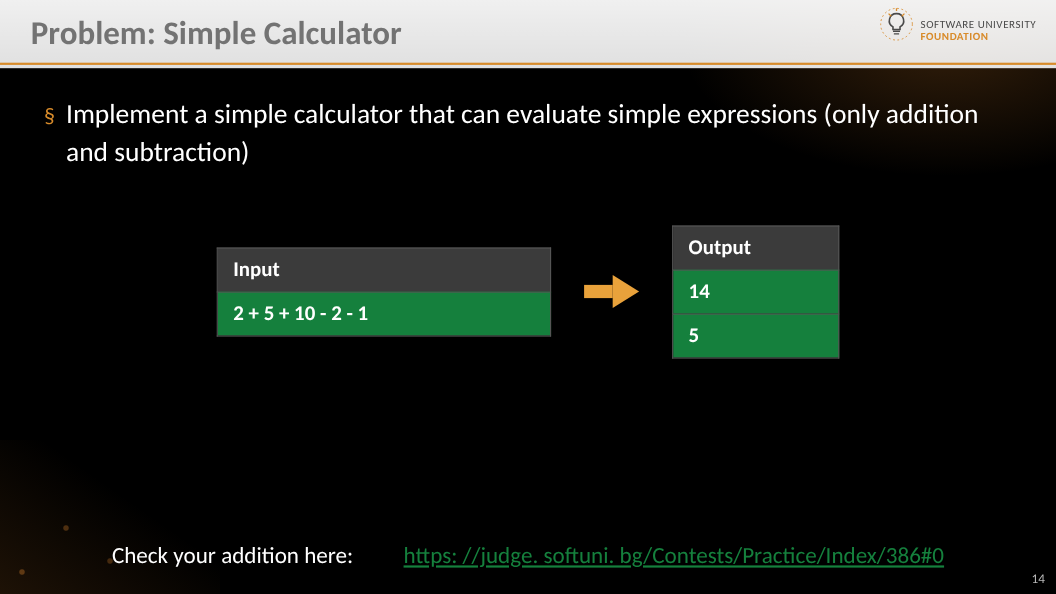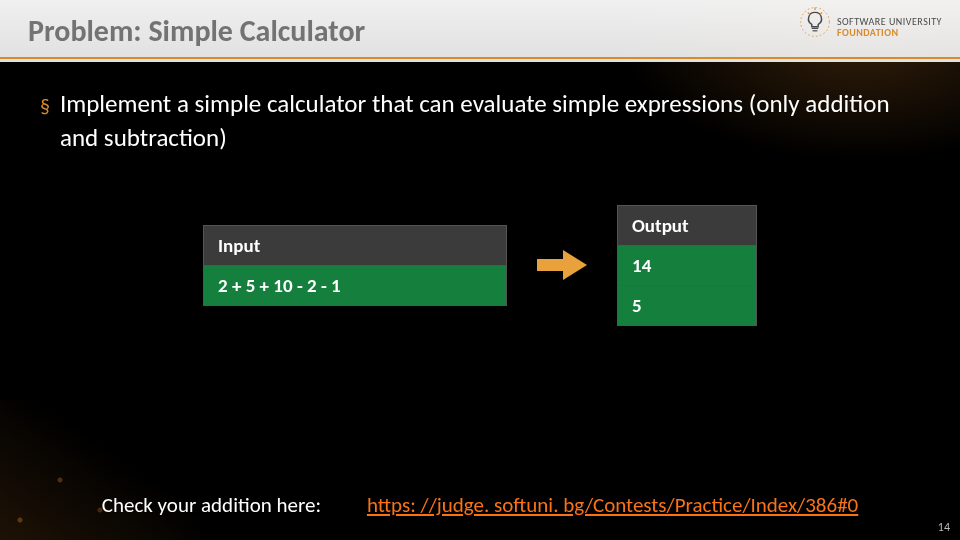--- a/index.html
+++ b/index.html
@@ -106,37 +106,37 @@
     text-align: left;
     background: #15803d;
     font-weight: 700;
     color: #fff;
   }
   table.data th {
     background: #3b3b3b;
     font-weight: 700;
   }
   table.input { width: 304px; }
-  table.output { width: 140px; }
+  table.output { width: 152px; }
   .arrow {
     color: #e9a23b;
     display: flex;
     align-items: center;
   }
 
   .footer {
     position: absolute;
     bottom: 22px;
     left: 0; right: 0;
     text-align: center;
     font-size: 21px;
     color: #fff;
   }
   .footer a {
-    color: #f97316;
+    color: #15803d;
     text-decoration: underline;
     margin-left: 41px;
   }
   .pagenum {
     position: absolute;
     bottom: 6px; right: 10px;
     font-size: 12px;
     color: #b8b8b8;
   }
 </style>

